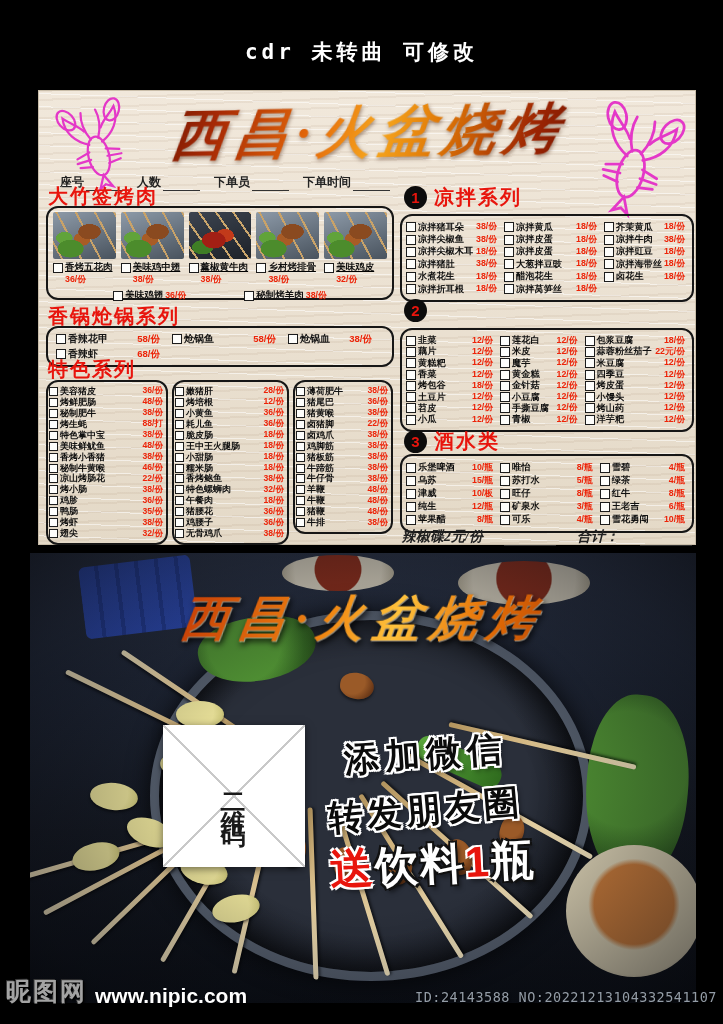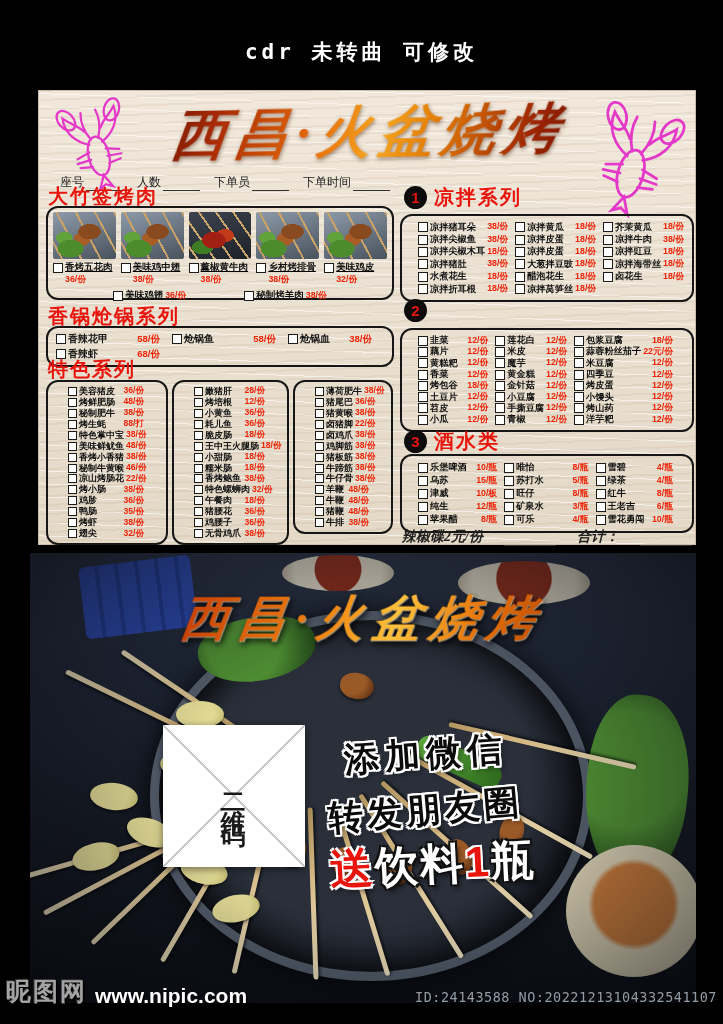--- a/index.html
+++ b/index.html
@@ -20,21 +20,21 @@
   .lobster{position:absolute;pointer-events:none;}
   .lob-left{left:12px;top:8px;width:95px;height:105px;transform:rotate(-14deg);}
   .lob-right{right:6px;top:2px;width:115px;height:150px;transform:rotate(16deg) scaleX(-1);}
   .card-title{position:absolute;left:95px;top:2px;width:472px;text-align:center;
     font-family:"Liberation Serif","DejaVu Serif",serif;font-style:italic;font-weight:900;
     font-size:55px;line-height:82px;letter-spacing:7px;transform:skewX(-8deg) rotate(-1deg);
     background:linear-gradient(100deg,#5e0e00 0%,#a72a05 18%,#e4680a 38%,#f6a61e 52%,#e07907 64%,#9c2403 84%,#610f00 100%);
     -webkit-background-clip:text;background-clip:text;color:transparent;
     filter:drop-shadow(1px 2px 2px rgba(60,20,0,.45));}
   .order-line{position:absolute;left:22px;top:84px;display:flex;gap:14px;
-    font-family:"Liberation Serif","DejaVu Serif",serif;font-size:12px;color:#222;font-weight:400;}
+    font-family:"Liberation Serif","DejaVu Serif",serif;font-size:12px;color:#222;font-weight:700;}
   .field{display:inline-flex;align-items:flex-end;}
   .f-line{display:inline-block;width:37px;border-bottom:1.3px solid #333;height:12px;margin-left:2px;}
   .h-red{position:absolute;color:#e8150d;font-weight:900;font-size:20px;letter-spacing:2px;}
   .h-skewer{left:10px;top:93px;}
   .h-wok{left:10px;top:213px;}
   .h-special{left:10px;top:266px;}
   .h-badge{position:absolute;display:flex;align-items:center;gap:7px;}
   .h-cold{left:366px;top:94px;}
   .h-veg{left:366px;top:209px;}
   .h-drinks{left:366px;top:338px;}
@@ -67,30 +67,30 @@
   .pr{font-size:8.8px;font-weight:800;color:#ed2308;white-space:nowrap;}
   .photo-cell > .pr{padding-left:12px;}
   .extra-row{display:flex;justify-content:center;gap:58px;margin-top:3px;}
   .item{display:flex;align-items:center;gap:2px;}
   
   .box-wok{left:8px;top:236px;width:348px;padding:4px 8px;display:grid;
     grid-template-columns:116px 116px 1fr;row-gap:1px;}
   .box-wok .nm{font-size:10px;}
   .box-wok .pr{margin-left:auto;padding-right:12px;font-size:9.5px;}
   
-  .sp-box{top:290px;padding:4px 20px;display:flex;flex-direction:column;}
+  .sp-box{top:290px;padding:4px 1px;display:flex;flex-direction:column;}
   .sp1{left:8px;width:122px;}
   .sp2{left:134px;width:117px;}
   .sp3{left:255px;width:100px;}
   .sp-box .item{height:10.95px;}
   .sp-box .cb{width:7px;height:7px;border-width:1.2px;}
   .sp-box .nm{font-size:9px;}
   .sp-box .pr{margin-left:auto;font-size:8.6px;padding-right:2px;}
   
-  .rbox{left:362px;width:294px;padding:5px 16px;display:flex;gap:4px;}
+  .rbox{left:362px;width:294px;padding:5px 4px;display:flex;gap:4px;}
   .box-cold{top:124px;}
   .box-veg{top:238px;}
   .box-drinks{top:364px;}
   .rcol{display:flex;flex-direction:column;}
   .rcol .cb{width:8px;height:8px;border-width:1.2px;}
   .rcol .nm{font-size:9.2px;}
   .rcol .pr{margin-left:auto;font-size:8.8px;padding-right:3px;}
   .box-cold .item{height:12.4px;}
   .box-cold .c1{width:100px;}.box-cold .c2{width:102px;}.box-cold .c3{width:84px;}
   .box-veg .item{height:11.3px;}

